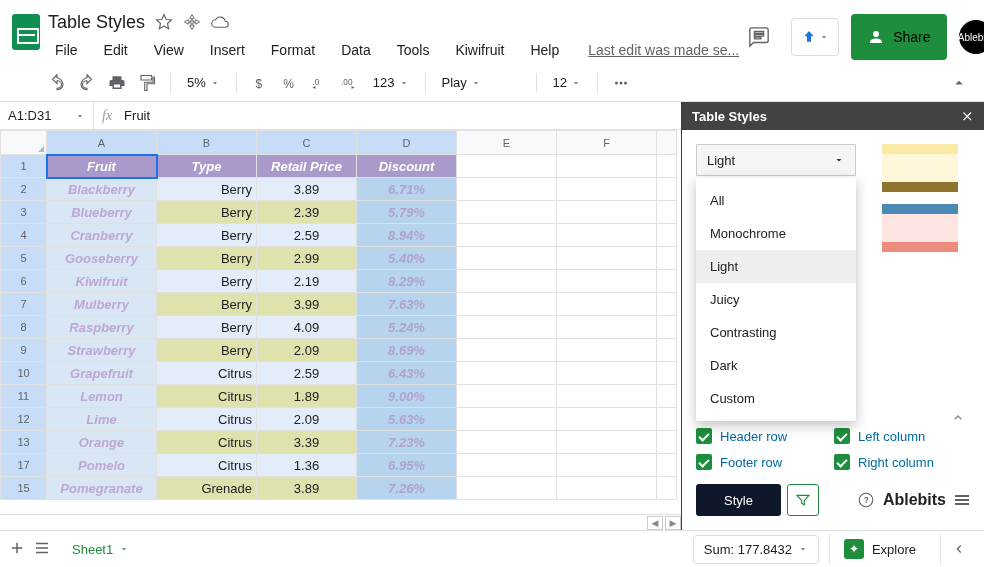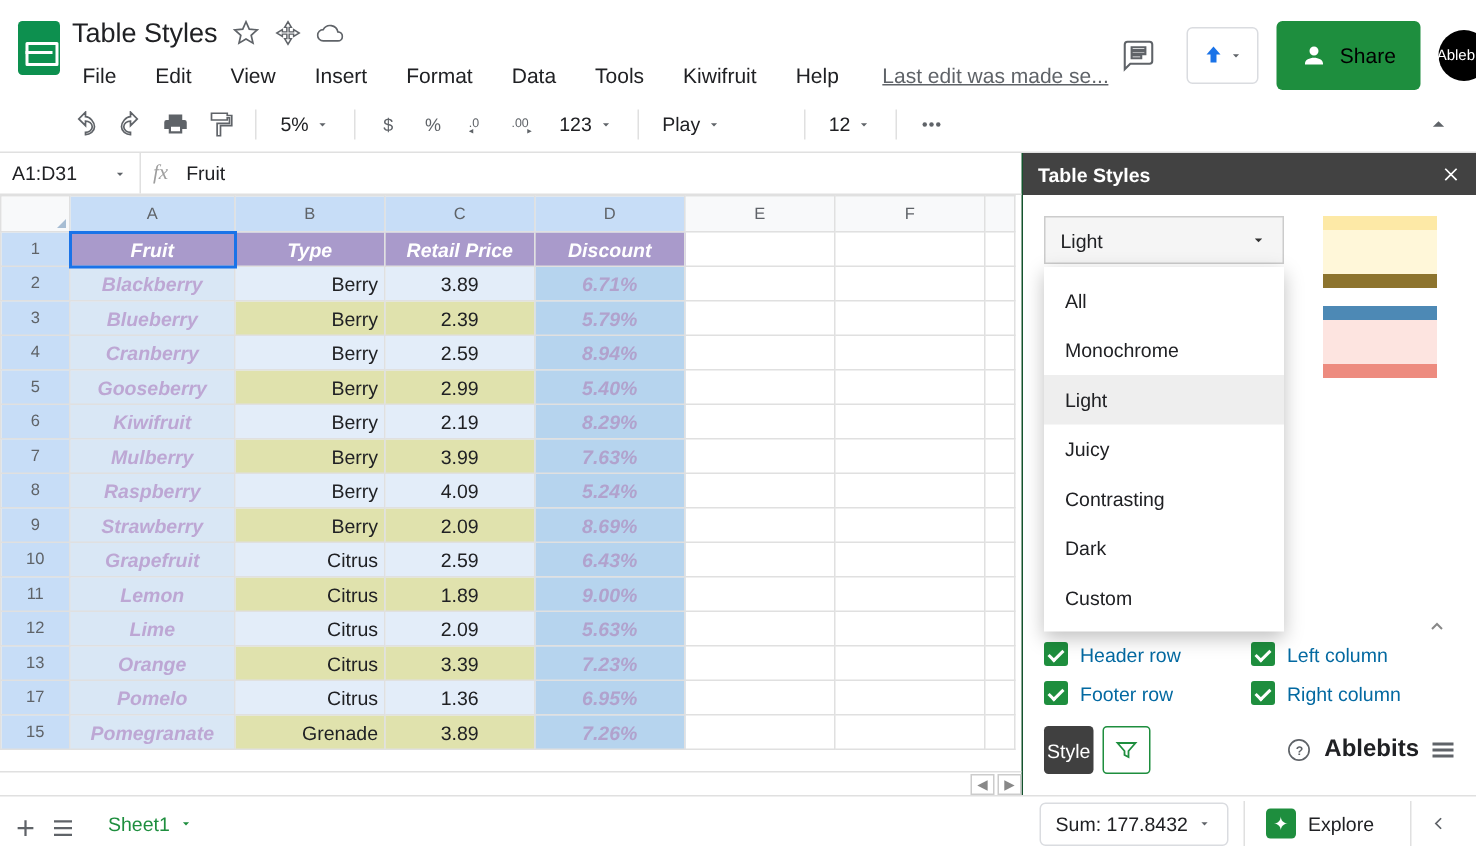--- a/index.html
+++ b/index.html
@@ -82,31 +82,31 @@
 .preview { width: 76px; height: 48px; margin-bottom: 12px; margin-left: 12px; }
 .preview.p1 { background: linear-gradient(to bottom, #fde9a6 0 20%, #fff7d9 20% 80%, #8d742e 80% 100%); }
 .preview.p2 { background: linear-gradient(to bottom, #4d89b5 0 20%, #fde4e0 20% 80%, #ed8b7f 80% 100%); }
 .chev-up { position: absolute; right: 18px; top: 280px; cursor: pointer; }
 .chev-up svg { width: 16px; height: 16px; fill: #888; }
 .checks { position: absolute; bottom: 60px; left: 14px; right: 14px; display: grid; grid-template-columns: 120px 120px; gap: 10px 18px; }
 .check-item { display: flex; align-items: center; gap: 8px; font-size: 13px; color: #0369a1; }
 .check-box { width: 16px; height: 16px; background: #1e8e3e; border-radius: 2px; position: relative; }
 .check-box::after { content: ""; position: absolute; left: 3px; top: 5px; width: 8px; height: 4px; border-left: 2px solid #fff; border-bottom: 2px solid #fff; transform: rotate(-45deg); }
 .sidebar-footer { position: absolute; bottom: 14px; left: 14px; right: 14px; display: flex; align-items: center; justify-content: space-between; }
-.style-btn { height: 32px; background: #404040; color: #fff; border-radius: 3px; padding: 0 2px; font-size: 13px; font-weight: 500; display: flex; align-items: center; }
+.style-btn { height: 32px; background: #0f172a; color: #fff; border-radius: 3px; padding: 0 28px; font-size: 13px; font-weight: 500; display: flex; align-items: center; }
 .filter-btn { width: 32px; height: 32px; border: 1px solid #1e8e3e; border-radius: 3px; display: flex; align-items: center; justify-content: center; margin-left: 6px; }
 .filter-btn svg { width: 16px; height: 16px; fill: #1e8e3e; }
 .ablebits { display: flex; align-items: center; gap: 8px; font-size: 16px; font-weight: bold; }
 .ablebits svg { width: 18px; height: 18px; fill: #5f6368; }
 .menu-dots { width: 16px; display: flex; flex-direction: column; gap: 2px; align-items: center; }
 .menu-dots span { width: 14px; height: 2px; background: #5f6368; }
 
 
 .bottom { height: 37px; border-top: 1px solid #e0e0e0; display: flex; align-items: center; padding: 0 8px; }
-.bottom-left { display: flex; align-items: flex-end; gap: 7px; }
+.bottom-left { display: flex; align-items: center; gap: 7px; }
 .bottom-icon svg { width: 18px; height: 18px; fill: #5f6368; }
 .sheet-tab { height: 30px; padding: 0 14px; display: flex; align-items: center; gap: 6px; color: #1e8e3e; font-weight: 500; border-radius: 4px 4px 0 0; font-size: 13px; }
 .sheet-tab svg { width: 10px; height: 10px; fill: #1e8e3e; }
 .bottom-right { margin-left: auto; display: flex; align-items: center; gap: 10px; }
 .sum-box { border: 1px solid #dadce0; border-radius: 4px; padding: 6px 10px; font-size: 13px; display: flex; align-items: center; gap: 6px; }
 .sum-box svg { width: 10px; height: 10px; fill: #5f6368; }
 .explore-btn { height: 30px; border-left: 1px solid #e0e0e0; padding: 0 14px; display: flex; align-items: center; gap: 8px; font-size: 13px; }
 .explore-icon { width: 20px; height: 20px; background: #1e8e3e; border-radius: 3px; display: flex; align-items: center; justify-content: center; color: #fff; font-size: 12px; }
 .collapse-btn { width: 36px; height: 30px; border-left: 1px solid #e0e0e0; display: flex; align-items: center; justify-content: center; }
 .collapse-btn svg { width: 14px; height: 14px; fill: #5f6368; }

